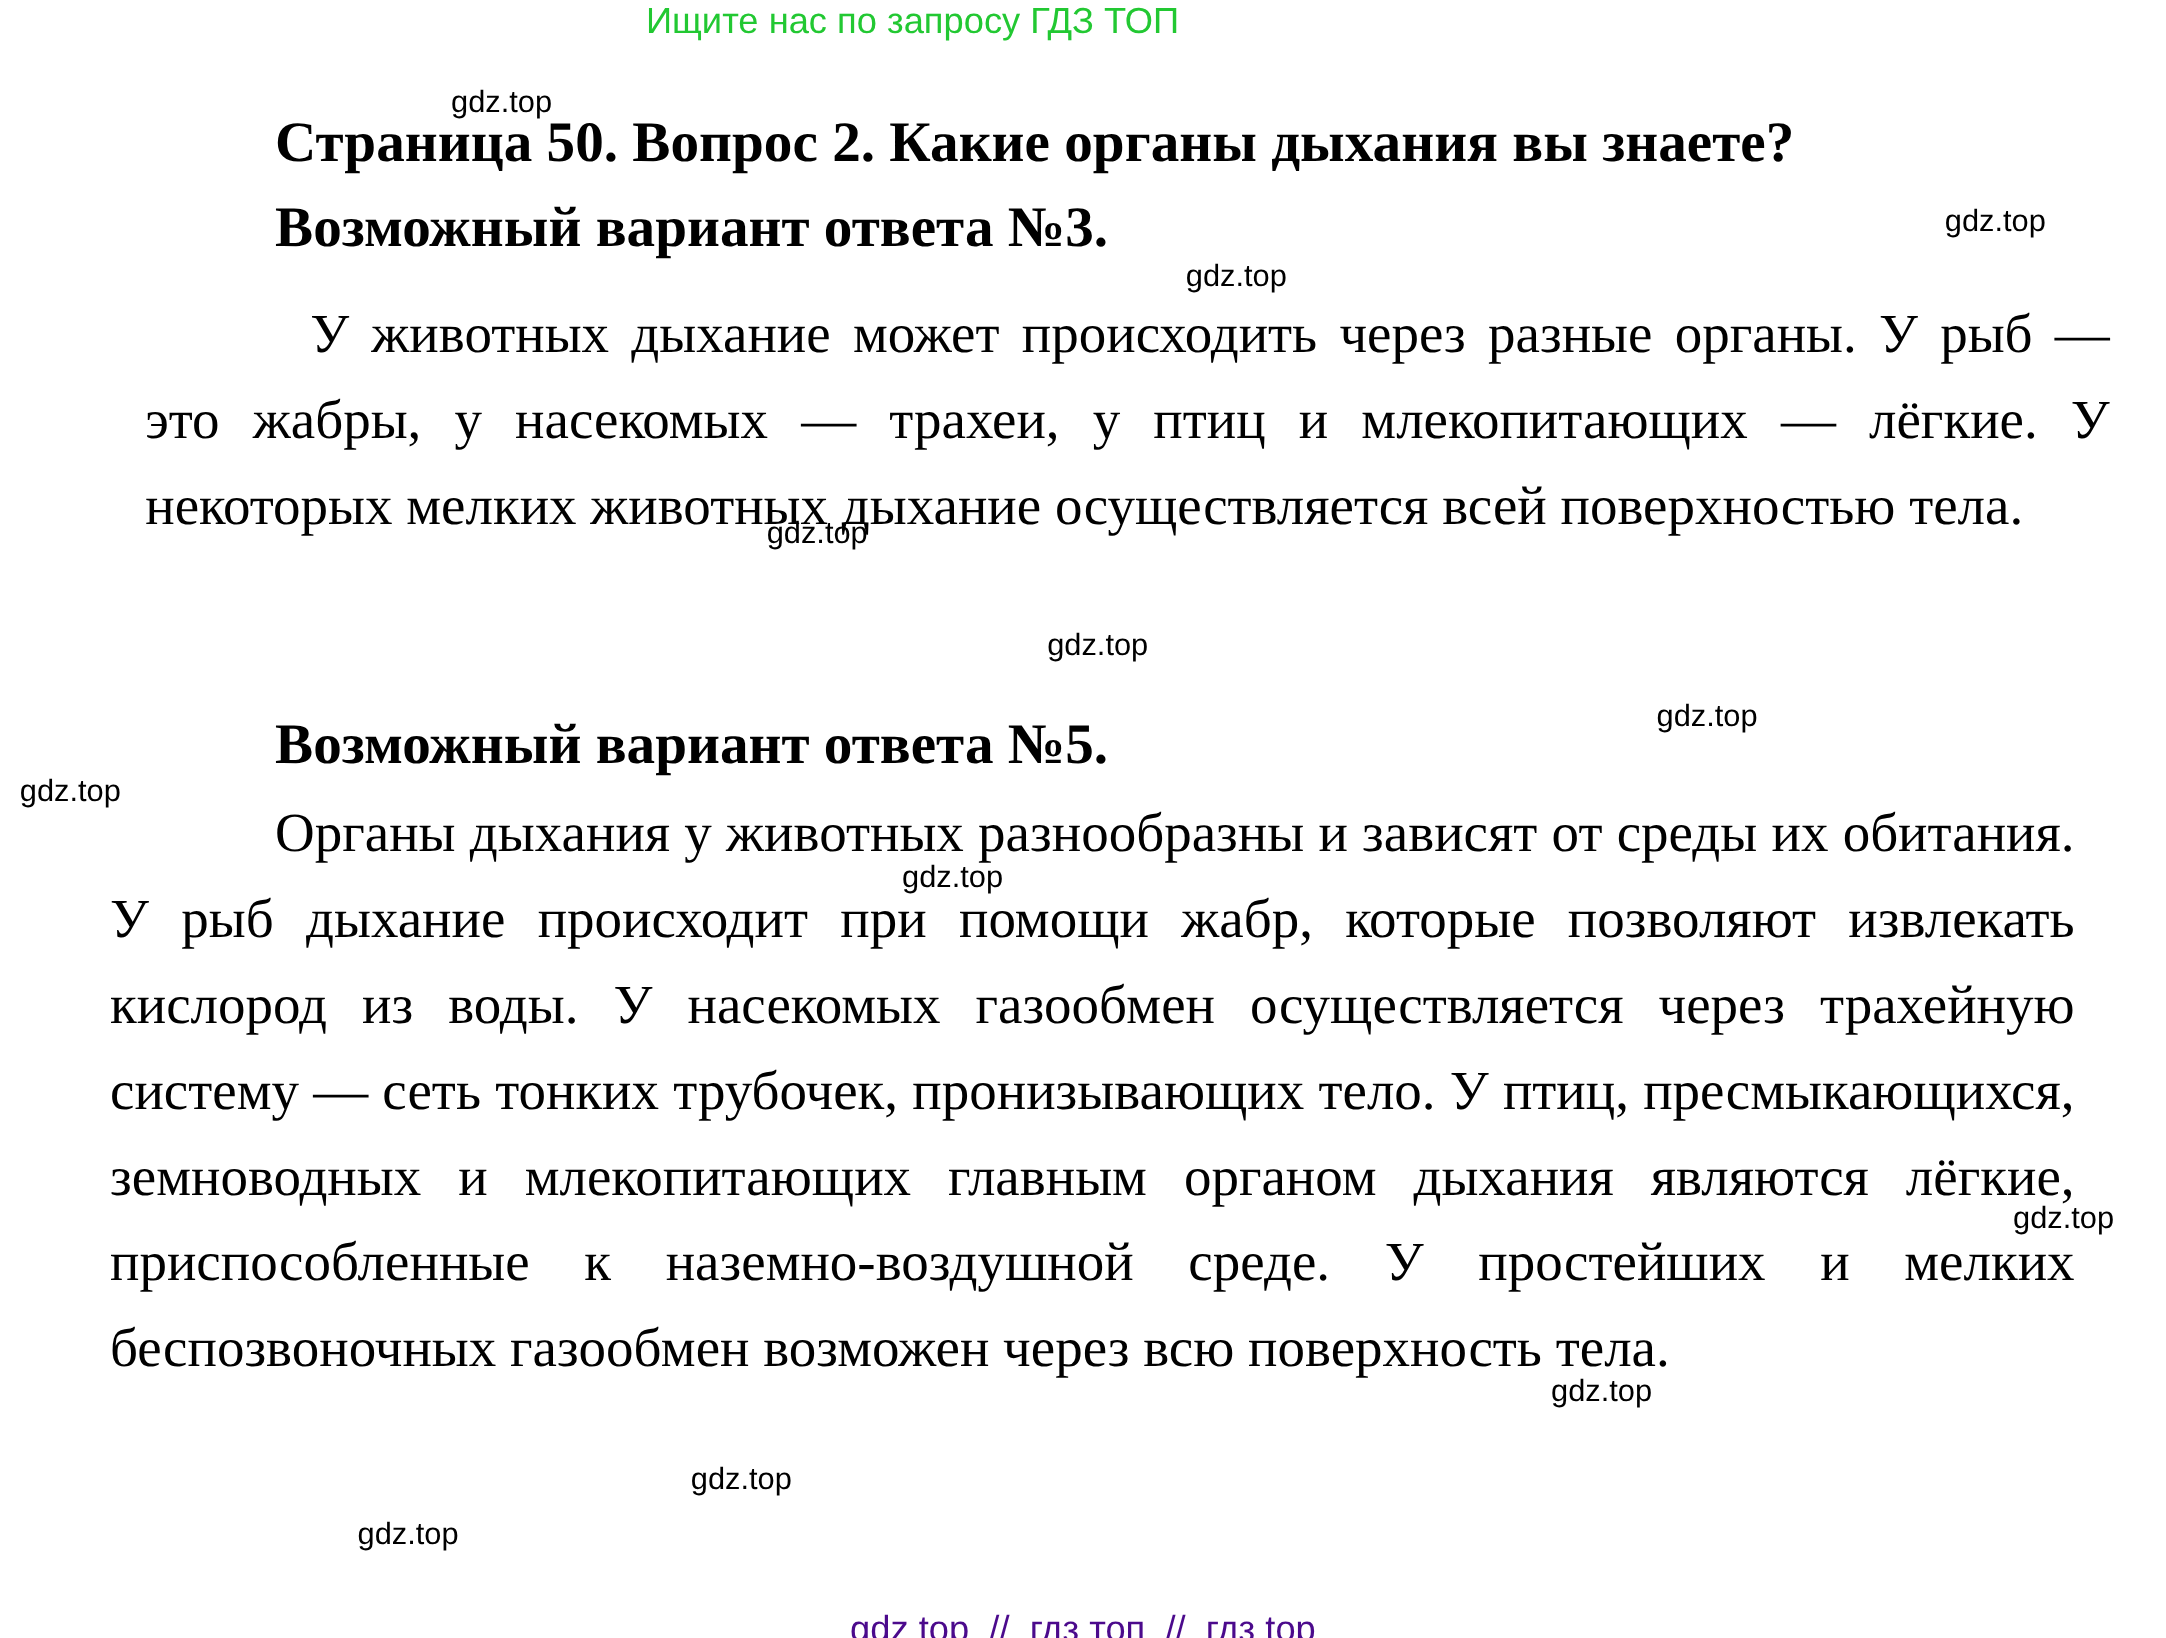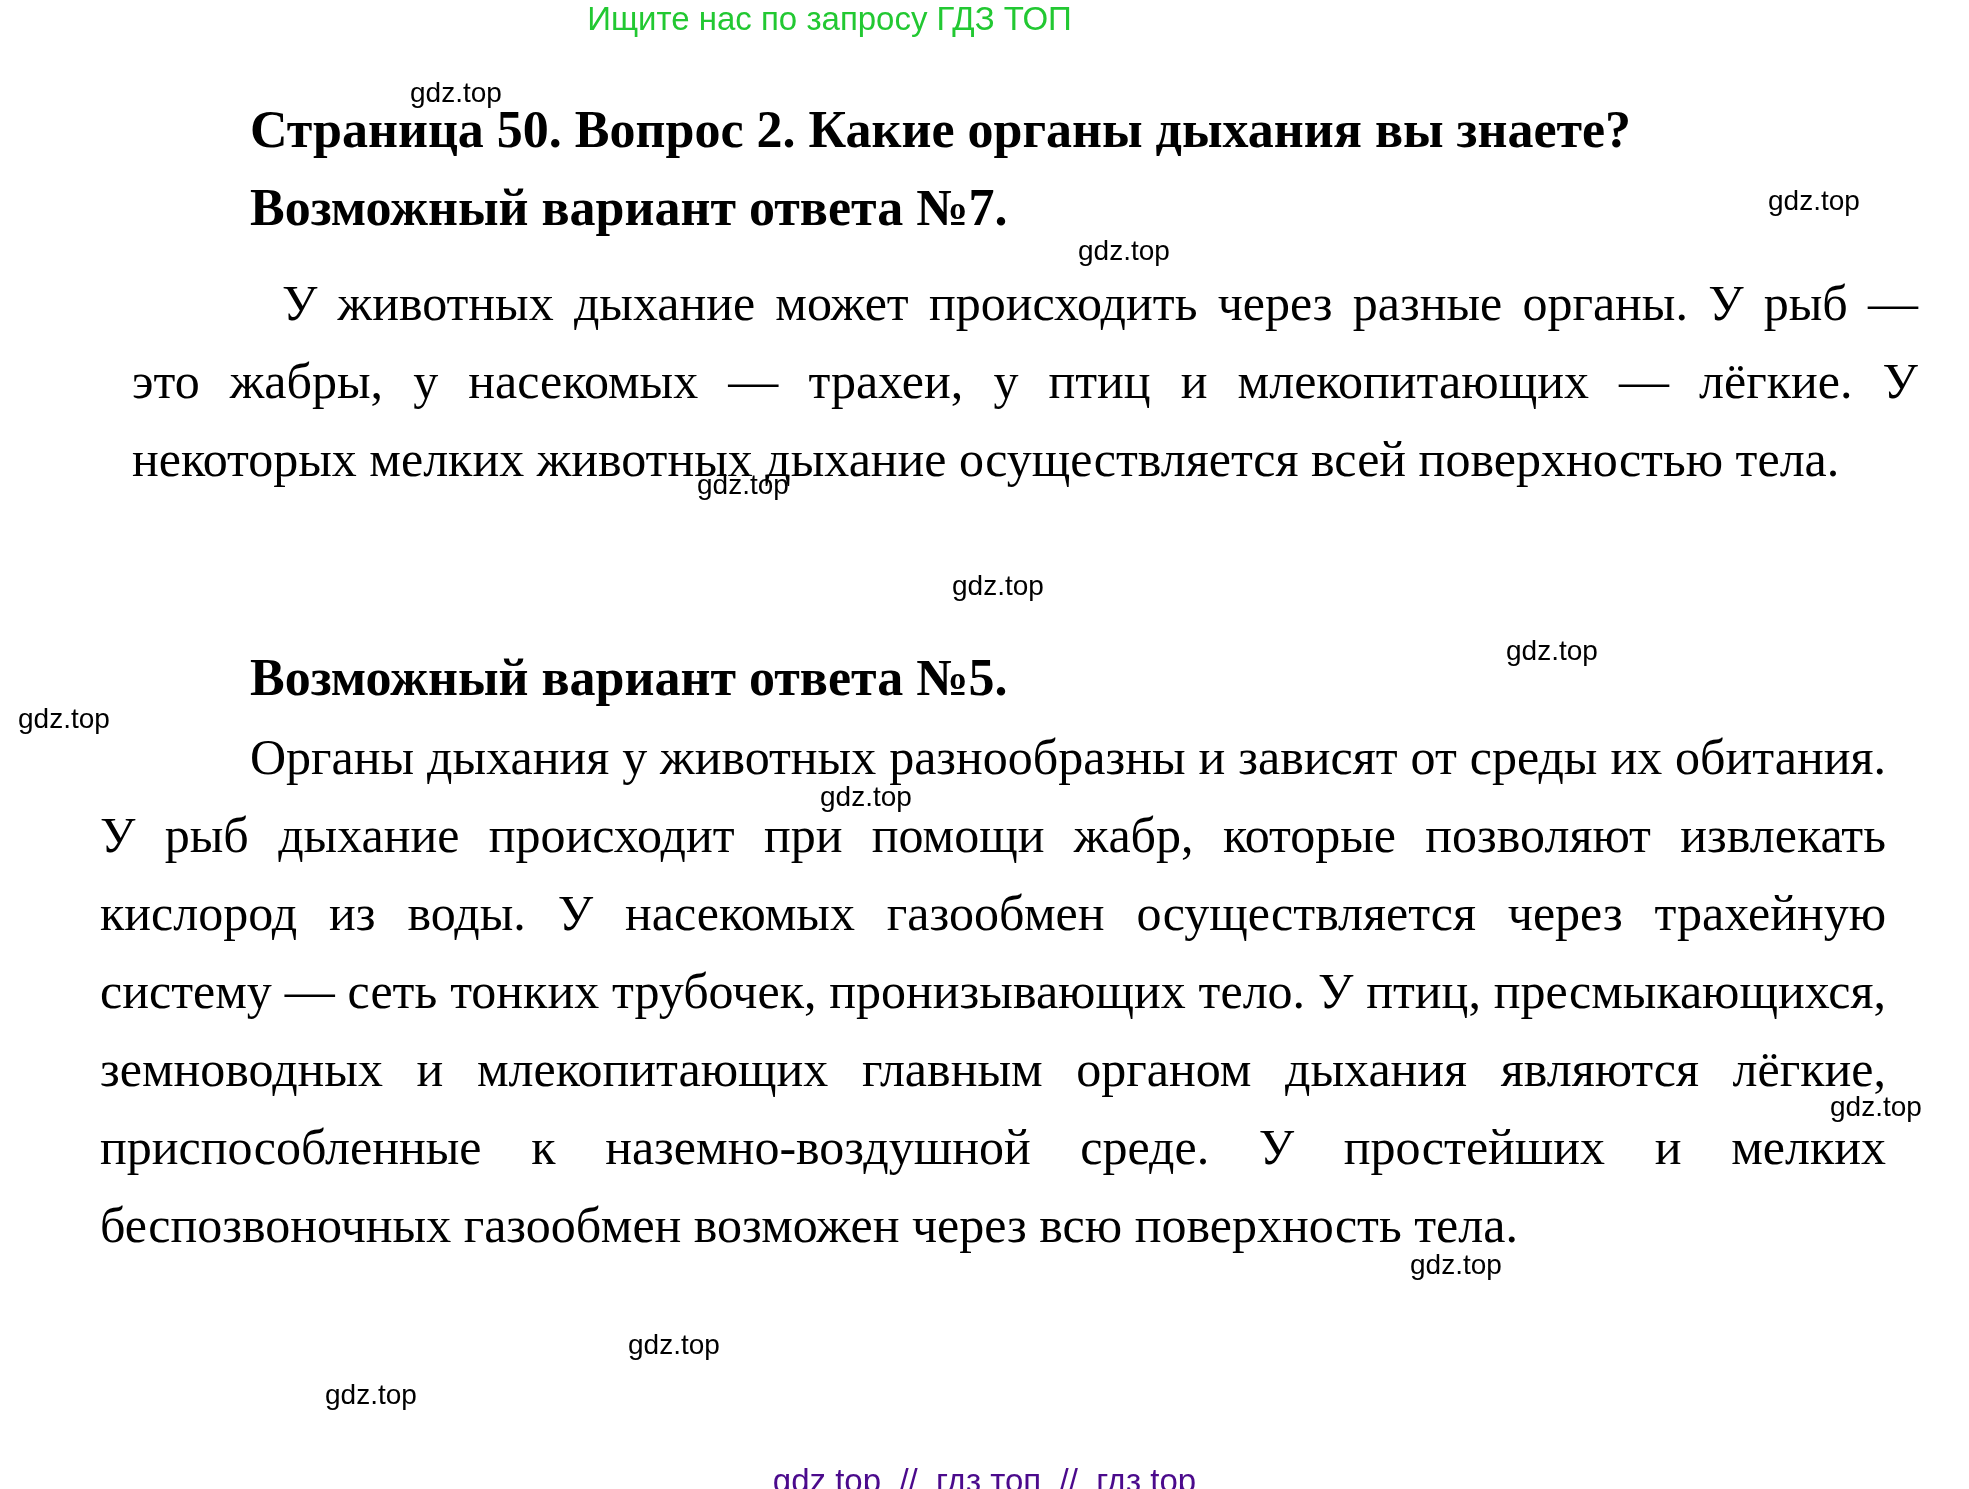--- a/index.html
+++ b/index.html
@@ -36,21 +36,21 @@
     white-space: pre;
   }
 </style>
 </head>
 <body>
 
 <div class="promo">Ищите нас по запросу ГДЗ ТОП</div>
 
 <div class="title">Страница 50. Вопрос 2. Какие органы дыхания вы знаете?</div>
 
-<div class="heading heading1">Возможный вариант ответа №7.</div>
+<div class="heading heading1">Возможный вариант ответа №3.</div>
 <p class="para para1">
   <span>У животных дыхание может происходить через разные органы. У рыб — это жабры, у насекомых — трахеи, у птиц и млекопитающих — лёгкие. У некоторых мелких животных дыхание осуществляется всей поверхностью тела.</span>
 </p>
 
 <div class="heading heading2">Возможный вариант ответа №5.</div>
 <p class="para para2"><span>Органы дыхания у животных разнообразны и зависят от среды их обитания. </span><b>У рыб</b><span> дыхание происходит при помощи жабр, которые позволяют извлекать кислород из воды. </span><b>У насекомых</b><span> газообмен осуществляется через трахейную систему — сеть тонких трубочек, пронизывающих тело. </span><b>У птиц, пресмыкающихся, земноводных и млекопитающих</b><span> главным органом дыхания являются лёгкие, приспособленные к наземно-воздушной среде. </span><b>У простейших и мелких беспозвоночных</b><span> газообмен возможен через всю поверхность тела.</span></p>
 
 <div id="watermarks">
   <span class="wm" style="left: 410px; top: 78px;">gdz.top</span>
   <span class="wm" style="left: 1768px; top: 186px;">gdz.top</span>

